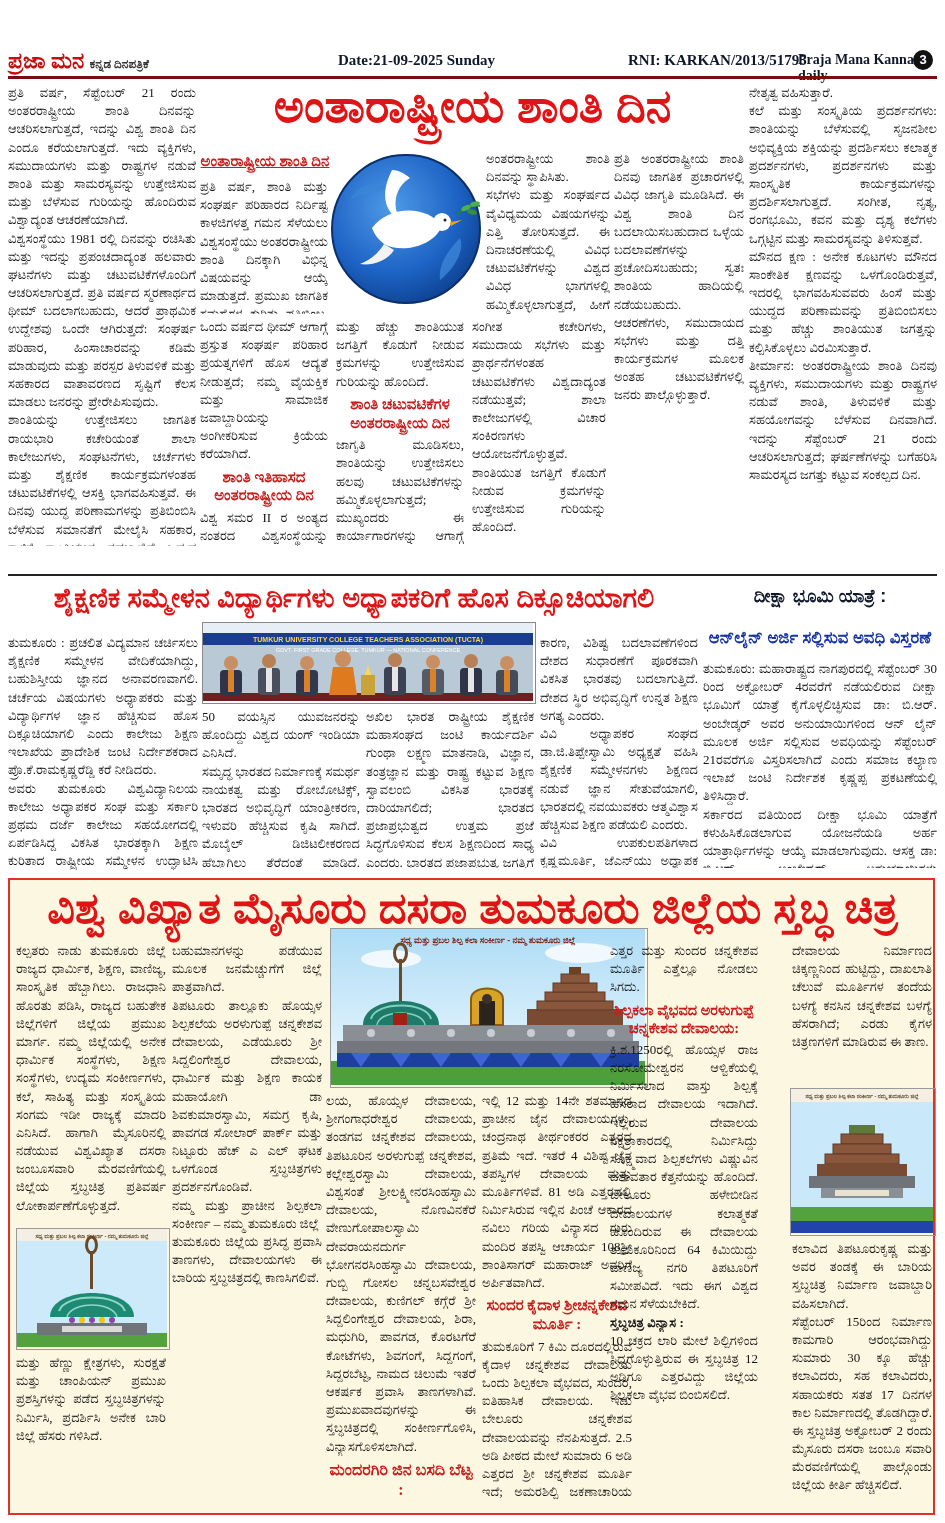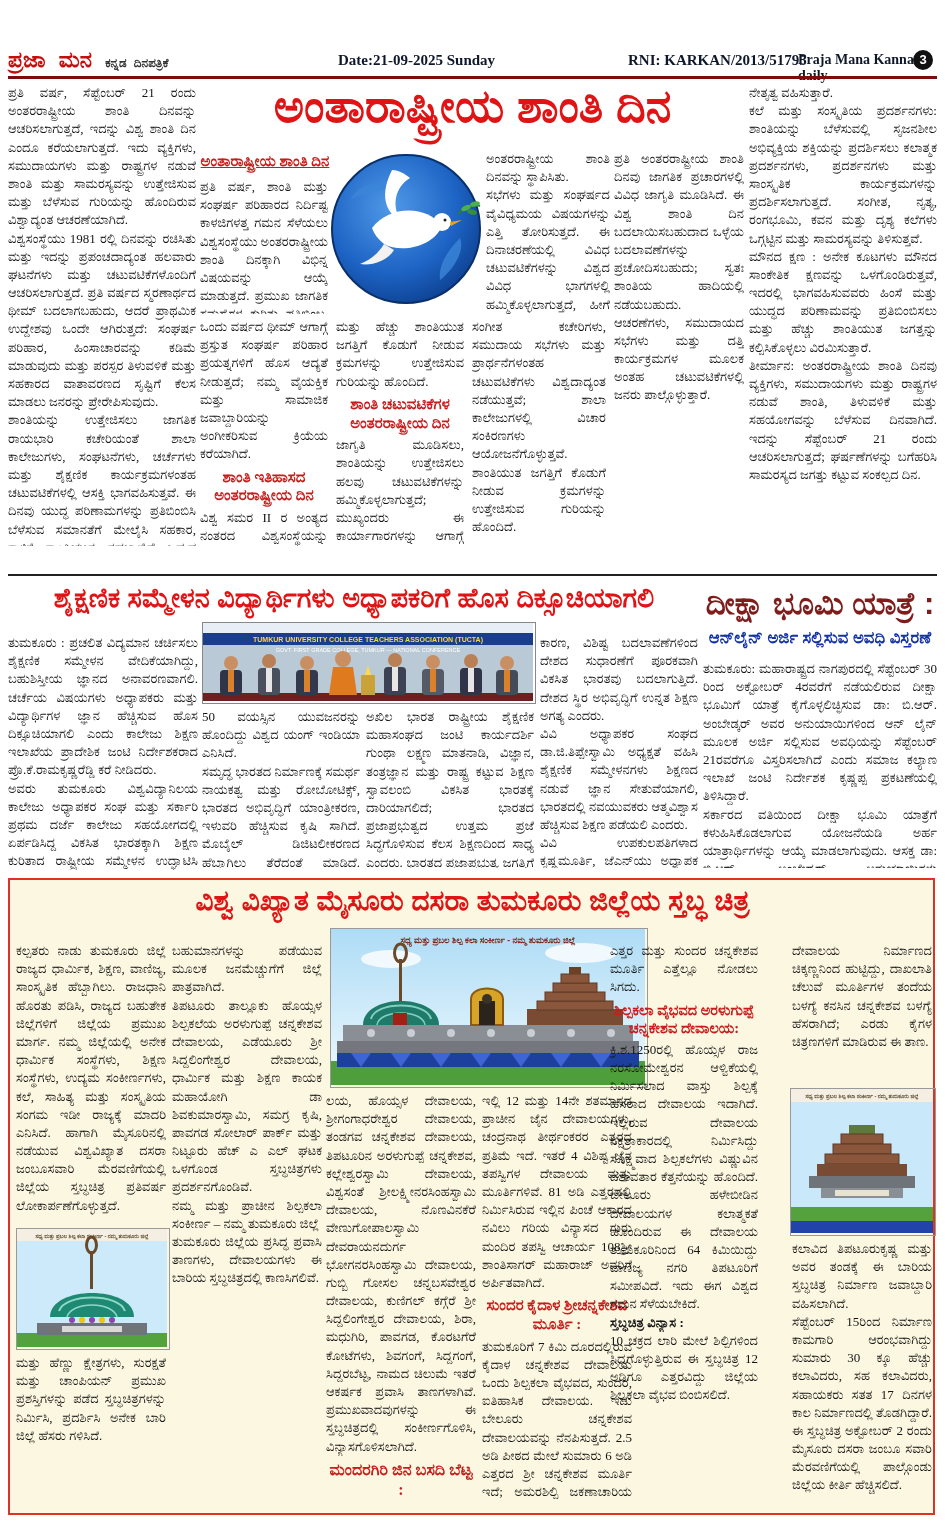--- a/index.html
+++ b/index.html
@@ -2,32 +2,32 @@
 <html><head>
 <meta charset="utf-8">
 <style>
   html,body{margin:0;padding:0;background:#e8e8e8;}
   .page{position:relative;width:945px;height:1523px;background:#ffffff;overflow:hidden;
         font-family:"Liberation Serif",serif;color:#151515;margin:0 auto;}
   .abs{position:absolute;}
   .col{position:absolute;overflow:hidden;font-size:13px;line-height:1.4;text-align:justify;white-space:pre-line;}
   .rule{position:absolute;background:#222;}
   
-  .hdr-logo{font-family:Liberation Mono, monospace;font-weight:bold;font-size:22px;color:#111;}
+  .hdr-logo{font-family:Liberation Serif, serif;font-weight:bold;font-size:22px;color:#111;}
   .hdr-logo .red{color:#c40f0f;}
   .hdr-sub{font-size:12px;color:#333;}
   .hdr-item{font-family:"Liberation Serif",serif;font-weight:bold;font-size:15px;color:#0f172a;}
   .pagenum{width:20px;height:20px;border-radius:50%;background:#111;color:#fff;text-align:center;
            line-height:20px;font-size:13px;font-weight:bold;font-family:"Liberation Sans",sans-serif;}
   
   .head-red-xl{color:#e01414;font-weight:bold;font-size:46px;line-height:1.05;text-align:center;
                font-family:"Liberation Sans",sans-serif;}
   .head-red-lg{color:#e01414;font-weight:bold;font-size:27px;line-height:1.1;text-align:center;
                font-family:"Liberation Sans",sans-serif;}
-  .head-red-md{color:#7f1d1d;font-weight:bold;font-size:31px;text-align:center;font-family:"Liberation Sans",sans-serif;}
+  .head-red-md{color:#0f172a;font-weight:bold;font-size:18px;text-align:center;font-family:"Liberation Sans",sans-serif;}
   .sub-blue{color:#1433a6;font-weight:bold;font-size:16.5px;text-align:center;font-family:"Liberation Sans",sans-serif;}
   .subhead{color:#c81d1d;font-weight:bold;font-size:15px;text-align:center;line-height:1.25;margin:4px 0;}
   .subhead.u{text-decoration:underline;}
   .boldline{font-weight:bold;}
   
   .dasara-box{position:absolute;left:8px;top:878px;width:927px;height:637px;background:#fcf7e0;
               border:2px solid #df3222;box-sizing:border-box;}
   svg text{font-family:"Liberation Sans",sans-serif;}
 </style>
 </head>
@@ -175,21 +175,21 @@
 ವಿವಿ ಅಧ್ಯಾಪಕರ ಸಂಘದ ಡಾ.ಜಿ.ತಿಪ್ಪೇಸ್ವಾಮಿ ಅಧ್ಯಕ್ಷತೆ ವಹಿಸಿ ಶೈಕ್ಷಣಿಕ ಸಮ್ಮೇಳನಗಳು ಶಿಕ್ಷಣದ ನಡುವೆ ಜ್ಞಾನ ಸೇತುವೆಯಾಗಲಿ, ಭಾರತದಲ್ಲಿ ನವಯುವಕರು ಆತ್ಮವಿಶ್ವಾಸ ಹೆಚ್ಚಿಸುವ ಶಿಕ್ಷಣ ಪಡೆಯಲಿ ಎಂದರು.
 ವಿವಿ ಉಪಕುಲಪತಿಗಳಾದ ಕೃಷ್ಣಮೂರ್ತಿ, ಜೆಎನ್‌ಯು ಅಧ್ಯಾಪಕ ಸಾಲಿ ಯಾನ, ಅಧ್ಯಾಪಕಿ ಮಾತನಾಡಿದರು. ಪ್ರಾಂಶುಪಾಲರಾದ ಡಾ.ಹೆಚ್.ಜಿ.ನಾರಾಯಣ, ಪ್ರೊ.ಕೆ.ಸಿ.ಬಸವರಾಜು, ಧನಂಜಯ್ಯ, ಡಾ.ಒ.ನಾಗರಾಜು, ಪುಟ್ಟರಾಜು, ಡಾ.ಶಿವಾನಂದಯ್ಯ, ನಾಗರಾಜು, ಹನುಮಂತಪ್ಪ ಹಾಜರಿದ್ದರು. ಡಾ.ರೇಣುಕಾ, ಮಧುಶಾಲಿನಿ ಕಾರ್ಯಕ್ರಮ ನಿರೂಪಿಸಿದರು.</div>
 
   <div class="abs head-red-md" style="left:703px;top:586px;width:234px;">ದೀಕ್ಷಾ ಭೂಮಿ ಯಾತ್ರೆ :</div>
   <div class="abs sub-blue" style="left:703px;top:628px;width:234px;">ಆನ್‌ಲೈನ್ ಅರ್ಜಿ ಸಲ್ಲಿಸುವ ಅವಧಿ ವಿಸ್ತರಣೆ</div>
   <div class="col" style="left:703px;top:660px;width:234px;height:208px;">ತುಮಕೂರು: ಮಹಾರಾಷ್ಟ್ರದ ನಾಗಪುರದಲ್ಲಿ ಸೆಪ್ಟೆಂಬರ್ 30 ರಿಂದ ಅಕ್ಟೋಬರ್ 4ರವರೆಗೆ ನಡೆಯಲಿರುವ ದೀಕ್ಷಾ ಭೂಮಿಗೆ ಯಾತ್ರೆ ಕೈಗೊಳ್ಳಲಿಚ್ಛಿಸುವ ಡಾ: ಬಿ.ಆರ್. ಅಂಬೇಡ್ಕರ್ ಅವರ ಅನುಯಾಯಿಗಳಿಂದ ಆನ್ ಲೈನ್ ಮೂಲಕ ಅರ್ಜಿ ಸಲ್ಲಿಸುವ ಅವಧಿಯನ್ನು ಸೆಪ್ಟೆಂಬರ್ 21ರವರೆಗೂ ವಿಸ್ತರಿಸಲಾಗಿದೆ ಎಂದು ಸಮಾಜ ಕಲ್ಯಾಣ ಇಲಾಖೆ ಜಂಟಿ ನಿರ್ದೇಶಕ ಕೃಷ್ಣಪ್ಪ ಪ್ರಕಟಣೆಯಲ್ಲಿ ತಿಳಿಸಿದ್ದಾರೆ.
 ಸರ್ಕಾರದ ವತಿಯಿಂದ ದೀಕ್ಷಾ ಭೂಮಿ ಯಾತ್ರೆಗೆ ಕಳುಹಿಸಿಕೊಡಲಾಗುವ ಯೋಜನೆಯಡಿ ಅರ್ಹ ಯಾತ್ರಾರ್ಥಿಗಳನ್ನು ಆಯ್ಕೆ ಮಾಡಲಾಗುವುದು. ಆಸಕ್ತ ಡಾ: ಬಿ.ಆರ್. ಅಂಬೇಡ್ಕರ್ ಅನುಯಾಯಿಗಳು https://swd.karnataka.gov.in/ ಮೂಲಕ ಸೆಪ್ಟೆಂಬರ್ 21ರೊಳಗಾಗಿ ಆನ್‌ಲೈನ್ ಮೂಲಕ ಅರ್ಜಿ ಸಲ್ಲಿಸಲು ಕೋರಲಾಗಿದೆ.
 ಹೆಚ್ಚಿನ ಮಾಹಿತಿಗಾಗಿ ಸಮಾಜ ಕಲ್ಯಾಣ ಇಲಾಖೆಯ ಕಚೇರಿ (ವಾ.ಸಂ.0816–2278132) ಅಥವಾ ತುಮಕೂರು ಸಹಾಯಕ ನಿರ್ದೇಶಕರ ಕಚೇರಿ (ದೂ.ಸಂ.0816–2006305) ಅಥವಾ ಆಯಾ ತಾಲ್ಲೂಕು ಸಹಾಯಕ ನಿರ್ದೇಶಕರ ಕಚೇರಿಯನ್ನು ಸಂಪರ್ಕಿಸುವಂತೆ ಅವರು ತಿಳಿಸಿದ್ದಾರೆ.</div>
 
   <div class="dasara-box"></div>
-  <div class="abs head-red-xl" style="left:20px;top:886px;width:905px;font-size:28px;">ವಿಶ್ವ ವಿಖ್ಯಾತ ಮೈಸೂರು ದಸರಾ ತುಮಕೂರು ಜಿಲ್ಲೆಯ ಸ್ತಬ್ಧ ಚಿತ್ರ</div>
+  <div class="abs head-red-xl" style="left:20px;top:886px;width:905px;font-size:43px;">ವಿಶ್ವ ವಿಖ್ಯಾತ ಮೈಸೂರು ದಸರಾ ತುಮಕೂರು ಜಿಲ್ಲೆಯ ಸ್ತಬ್ಧ ಚಿತ್ರ</div>
 
   <div class="abs" style="left:330px;top:928px;width:316px;height:158px;border:1px solid #999;">
     <svg width="314" height="156" viewBox="0 0 314 156">
       <defs>
         <linearGradient id="sky1" x1="0" y1="0" x2="0" y2="1">
           <stop offset="0%" stop-color="#aedcf5"></stop>
             <stop offset="100%" stop-color="#eef9ff"></stop>
         </linearGradient>
       </defs>
       <rect width="314" height="156" fill="url(#sky1)"></rect>

